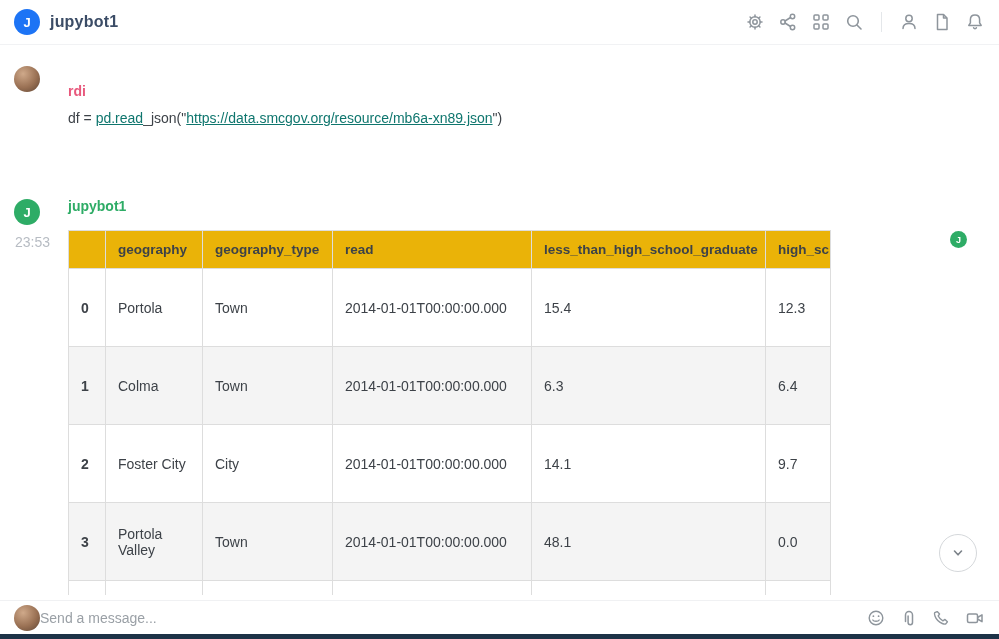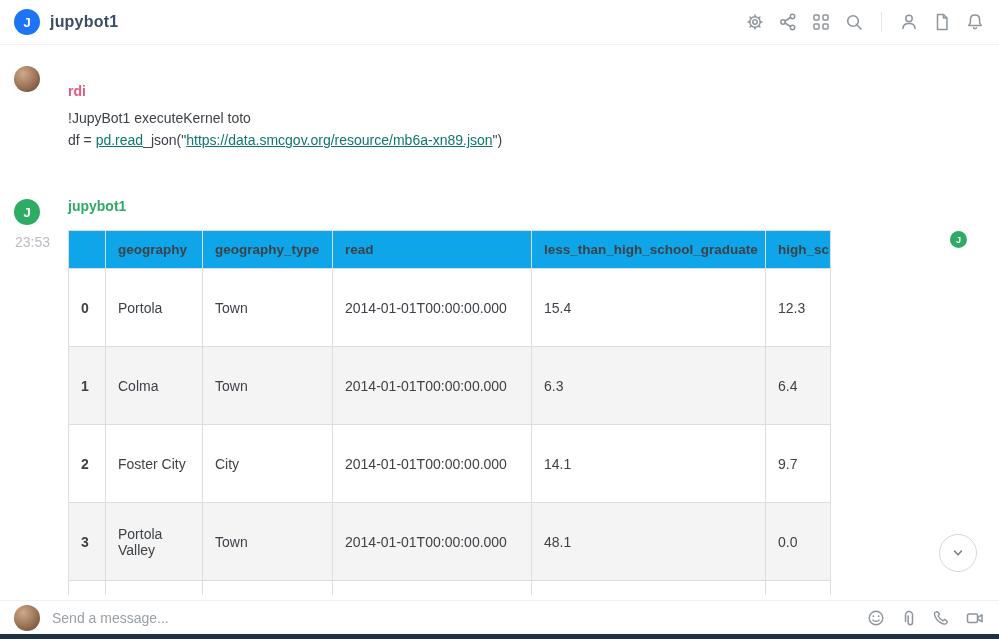--- a/index.html
+++ b/index.html
@@ -36,37 +36,37 @@
   .link { color:#0f766e; text-decoration:underline; cursor:pointer; }
   .timestamp { position:absolute; left:15px; top:37px; font-size:14px; color:#b7bcc3; }
 
   
   .table-clip { margin-top:8px; width:763px; height:365px; overflow:hidden;
                 border-right:1px solid #ddd; position:relative; background:#fff; }
   table { border-collapse:collapse; table-layout:fixed; width:920px; background:#fff;
           font-size:14px; color:#3d4248; }
   th, td { border:1px solid #ddd; padding:6px 12px; text-align:left; vertical-align:middle; }
   thead th { height:38px; font-weight:bold; font-size:13.5px; white-space:nowrap;
-             overflow:hidden; background:#0ea5e9; }
+             overflow:hidden; background:#eab308; }
   tbody td { height:78px; }
   tbody tr:nth-child(even) { background:#f4f4f4; }
   td.idx { font-weight:bold; }
 
   
   .badge { position:absolute; left:950px; top:231px; width:17px; height:17px; border-radius:50%;
            background:#2eac66; color:#fff; font-size:9px; font-weight:bold;
            display:flex; align-items:center; justify-content:center; z-index:6; }
   .scroll-down { position:absolute; left:939px; top:534px; width:38px; height:38px;
                  border-radius:50%; background:#fff; border:1px solid #d5d8db;
                  display:flex; align-items:center; justify-content:center; cursor:pointer;
                  z-index:6; padding:0; }
 
   
   .composer { position:absolute; left:0; right:0; bottom:5px; height:34px; background:#fff;
-              border-top:1px solid #f0f1f3; display:flex; align-items:center; gap:12px;
+              border-top:1px solid #f0f1f3; display:flex; align-items:center; 
               padding:0 14px; z-index:5; }
   .composer .avatar { position:static; }
   .msg-input { flex:1; border:none; outline:none; font-size:14px; color:#444;
                font-family:"Liberation Sans", sans-serif; background:transparent; }
   .msg-input::placeholder { color:#9aa0a6; }
   .composer-icons { display:flex; align-items:center; gap:13px; }
 
   .bottom-strip { position:absolute; left:0; right:0; bottom:0; height:5px; background:#1d3247; }
 </style>
 </head>
@@ -138,21 +138,20 @@
           <path d="M8.6,15.7 a1.5,1.5 0 0 0 2.8,0"></path>
         </svg>
       </span>
     </div>
   </header>
 
   <div class="message" id="msg-rdi">
     <div class="avatar photo"></div>
     <div class="body">
       <div class="username rdi">rdi</div>
-      <div class="line">!JupyBot1 executeKernel toto</div>
       <div class="line"><span>df = </span><a class="link">pd.read</a><span>_json("</span><a class="link">https://data.smcgov.org/resource/mb6a-xn89.json</a><span>")</span></div>
     </div>
   </div>
 
   <div class="message" id="msg-bot">
     <div class="avatar green">
       <span>J</span>
     </div>
     <div class="timestamp">23:53</div>
     <div class="body">

